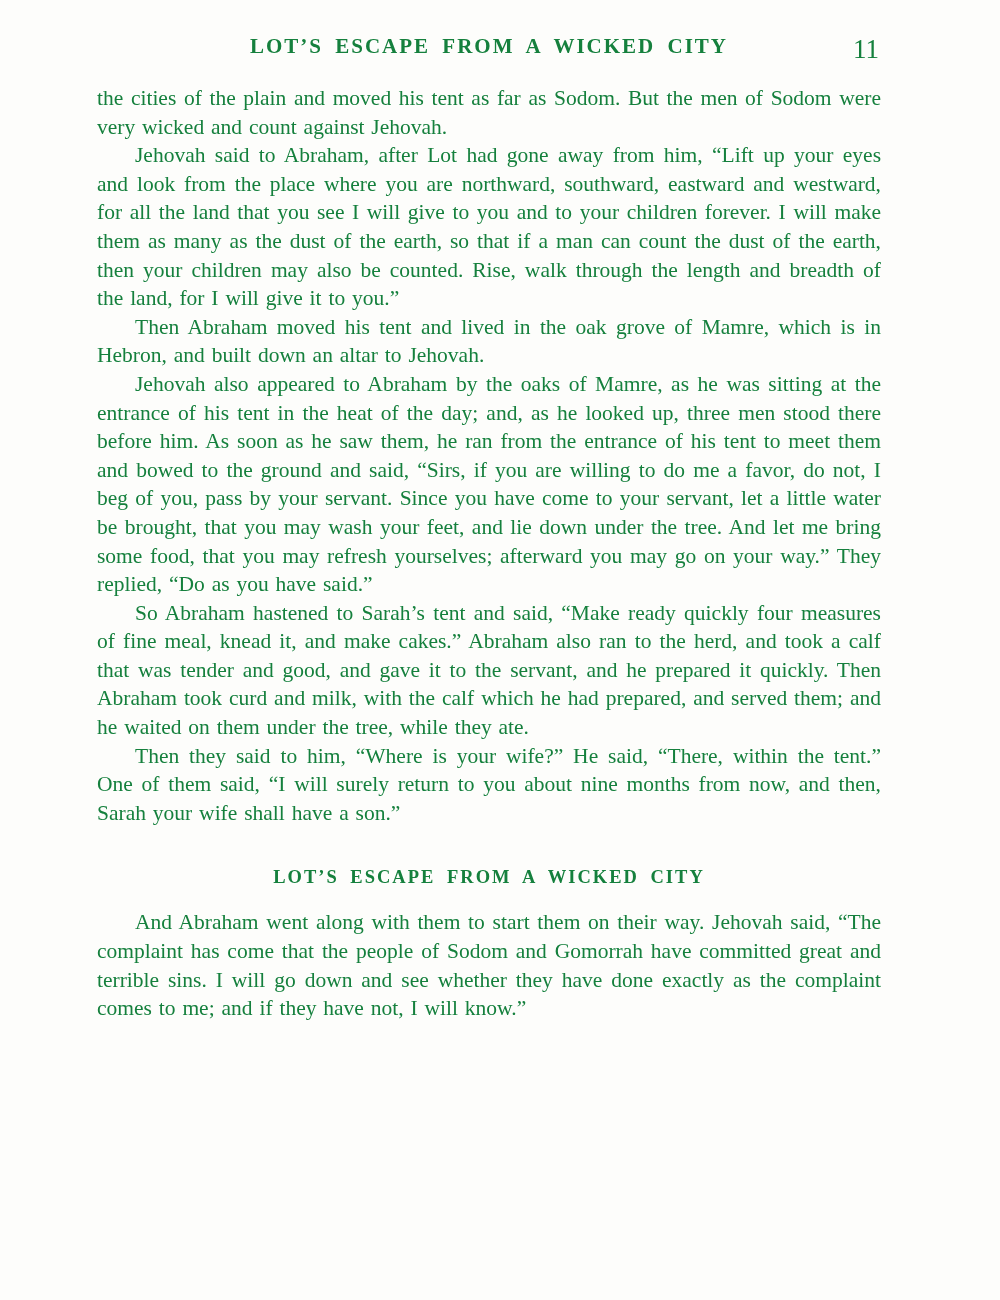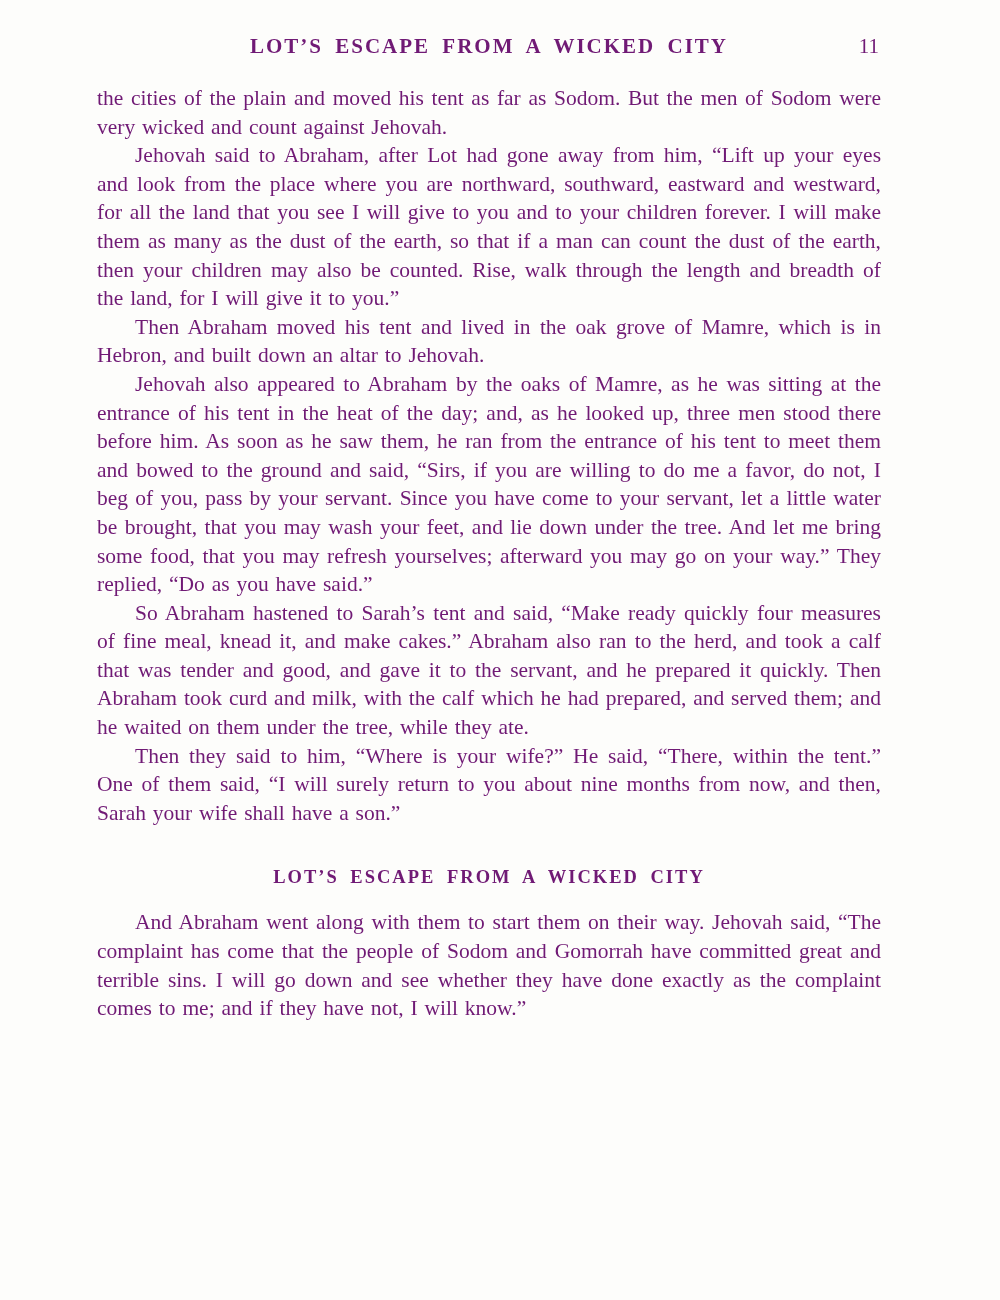--- a/index.html
+++ b/index.html
@@ -7,41 +7,41 @@
     margin: 0;
     padding: 0;
     background: #e8e8e6;
   }
   .page {
     position: relative;
     width: 1000px;
     height: 1300px;
     margin: 0 auto;
     background: #fdfdfb;
-    color: #701a75;
+    color: #15803d;
     font-family: "Liberation Serif", "DejaVu Serif", serif;
     overflow: hidden;
   }
   .running-header {
     position: absolute;
     top: 34px;
     left: 97px;
     width: 784px;
     text-align: center;
     font-weight: bold;
     font-size: 21px;
     letter-spacing: 2px;
     word-spacing: 5px;
   }
   .page-number {
     position: absolute;
     right: 2px;
     top: 0;
     font-weight: normal;
-    font-size: 21px;
+    font-size: 27px;
     letter-spacing: 0;
   }
   .body-text {
     position: absolute;
     top: 84px;
     left: 97px;
     width: 784px;
     font-size: 21.5px;
     line-height: 28.6px;
     text-align: justify;

